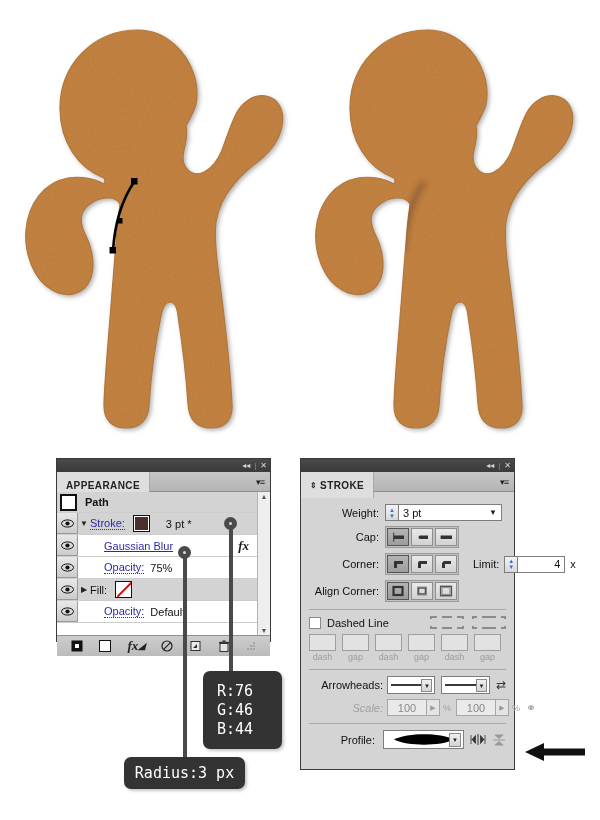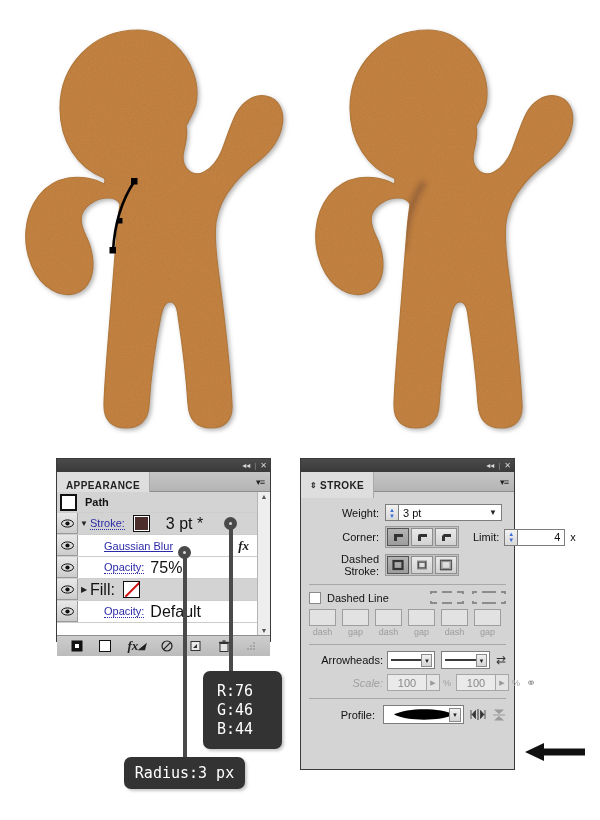--- a/index.html
+++ b/index.html
@@ -79,21 +79,21 @@
     width: 21px; height: 21px; box-sizing: border-box;
     background: linear-gradient(#e8e8e8, #cccccc);
     border: 1px solid #9a9a9a; border-top: none; border-left: none;
     display: flex; align-items: center; justify-content: center;
     flex: 0 0 21px;
   }
   .eye { width: 13px; height: 9px; }
   .tgl { width: 12px; text-align: center; font-size: 8px; color: #222; flex: 0 0 12px; }
   .ap-label { color: #2b2ba8; text-decoration: underline; font-size: 11px; }
   .ap-label.dotted { text-decoration: none; border-bottom: 1px dotted #2b2ba8; }
-  .ap-plain { font-size: 16px; color: #111; }
+  .ap-plain { font-size: 11px; color: #111; }
   .swatch-stroke {
     width: 15px; height: 15px; border: 1px solid #111; background: #4c2e2c;
     margin-left: 8px; box-shadow: inset 0 0 0 1px #fff;
   }
   .swatch-none {
     width: 15px; height: 15px; border: 1px solid #111; background: #fff;
     margin-left: 8px; position: relative; overflow: hidden;
   }
   .swatch-none::after {
     content: ""; position: absolute; left: -2px; top: 6px;
@@ -490,20 +490,42 @@
               <span>▲</span>
               <span>▼</span>
             </div>
           <div class="field w-field">
             <span>3 pt</span>
             <span class="caret">▼</span>
           </div>
         </div>
       </div>
 
+      <div class="sp-line">
+        <span class="sp-lab lab-w">Cap:</span>
+        <div class="btn-grp" style="margin-left:6px;">
+          <div class="mini-btn sel">
+            <svg width="16" height="12" viewBox="0 0 16 12">
+              <rect x="4" y="4.5" width="10" height="3.5" fill="#333"></rect>
+              <rect x="3.2" y="1.5" width="1" height="9" fill="#333"></rect>
+            </svg>
+          </div>
+          <div class="mini-btn">
+            <svg width="16" height="12" viewBox="0 0 16 12">
+              <path d="M6 4.5 H14 V8 H6 A1.8 1.8 0 0 1 6 4.5 Z" fill="#333"></path>
+            </svg>
+          </div>
+          <div class="mini-btn">
+            <svg width="16" height="12" viewBox="0 0 16 12">
+              <rect x="4" y="4.5" width="10" height="3.5" fill="#333"></rect>
+              <rect x="2.6" y="4.5" width="1.6" height="3.5" fill="#333"></rect>
+            </svg>
+          </div>
+        </div>
+      </div>
 
       <div class="sp-line">
         <span class="sp-lab lab-w">Corner:</span>
         <div class="btn-grp" style="margin-left:6px;">
           <div class="mini-btn sel">
             <svg width="16" height="12" viewBox="0 0 16 12">
               <path d="M4 10 V3 H13 V6 H7 V10 Z" fill="#333"></path>
             </svg>
           </div>
           <div class="mini-btn">
@@ -524,21 +546,21 @@
               <span>▼</span>
             </div>
           <div class="field limit-field">
             <span>4</span>
           </div>
         </div>
         <span class="sp-lab" style="margin-left:5px;">x</span>
       </div>
 
       <div class="sp-line">
-        <span class="sp-lab lab-w">Dashed Stroke:</span>
+        <span class="sp-lab lab-w">Align Corner:</span>
         <div class="btn-grp" style="margin-left:6px;">
           <div class="mini-btn sel">
             <svg width="16" height="12" viewBox="0 0 16 12">
               <rect x="3.5" y="2" width="9" height="8" fill="none" stroke="#333" stroke-width="2.2"></rect>
             </svg>
           </div>
           <div class="mini-btn">
             <svg width="16" height="12" viewBox="0 0 16 12">
               <rect x="3.5" y="2" width="9" height="8" fill="none" stroke="#8c8c8c" stroke-width="1"></rect>
               <rect x="4.6" y="3.1" width="6.8" height="5.8" fill="none" stroke="#555" stroke-width="1.4"></rect>

